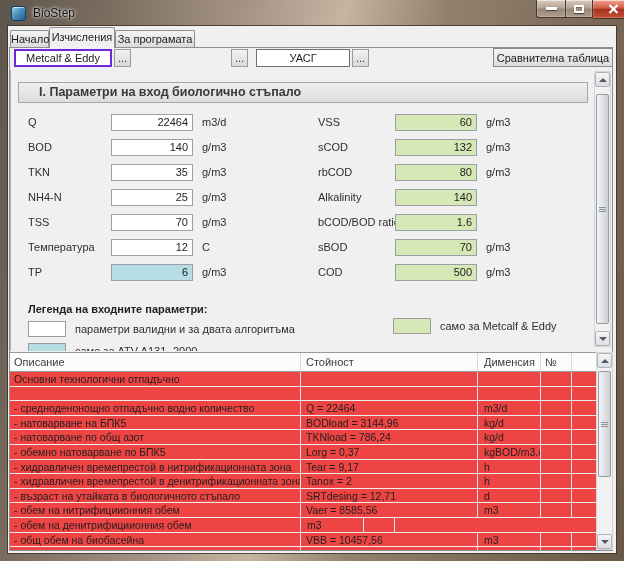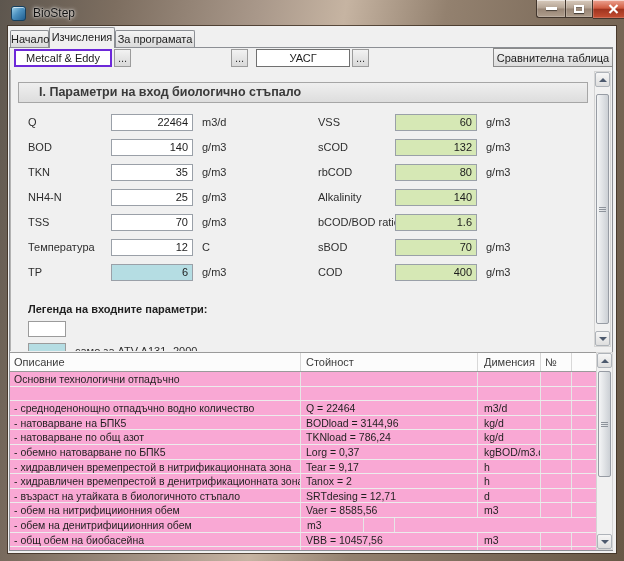--- a/index.html
+++ b/index.html
@@ -132,21 +132,21 @@
   .arr-down { width:0; height:0; border-left:4px solid transparent; border-right:4px solid transparent; border-top:4px solid #4d5a6e; }
   .sb-thumb {
     position:absolute; left:1px; width:13px;
     background:linear-gradient(90deg,#f4f5f6,#ccd0d5); border:1px solid #979ca4; border-radius:2px;
     display:flex; align-items:center; justify-content:center;
   }
   .sb-grip { width:7px; height:5px;
     background:repeating-linear-gradient(#8d939b 0 1px, transparent 1px 2px); }
 
   
-  .rtable { position:absolute; left:0; top:304px; width:586px; height:198px; background:#f9a8d4; border-top:1px solid #9a9a9a; overflow:hidden; }
+  .rtable { position:absolute; left:0; top:304px; width:586px; height:198px; background:#ef4444; border-top:1px solid #9a9a9a; overflow:hidden; }
   .thead { position:absolute; left:0; top:0; width:586px; height:19px; background:#fcfcfc; border-bottom:1px solid #9a9a9a; display:flex; }
   .th { font-size:11px; color:#3c3c3c; line-height:18px; border-right:1px solid #d8d8d8; white-space:nowrap; overflow:hidden; }
   .tbody { position:absolute; left:0; top:19px; width:586px; height:179px; overflow:hidden; }
   .trow { display:flex; height:14.6px; border-bottom:1px solid #ececec; }
   .tc { font-size:10.5px; color:#1f1f1f; line-height:14px; border-right:1px solid #e6e6e6; white-space:nowrap; overflow:hidden; }
   .c-desc  { width:291px; padding-left:4px; }
   .c-val   { width:177px; padding-left:5px; }
   .c-dim   { width:63px;  padding-left:6px; }
   .c-num   { width:31px;  padding-left:4px; }
   .c-extra { width:24px;  border-right:none; }
@@ -272,32 +272,37 @@
             </div>
 
             <div class="frow">
               <span class="flabel">sBOD</span>
               <span class="finput green">70</span>
               <span class="funit">g/m3</span>
             </div>
 
             <div class="frow">
               <span class="flabel">COD</span>
-              <span class="finput green">400</span>
+              <span class="finput green">500</span>
               <span class="funit">g/m3</span>
             </div>
           </div>
 
         <div class="legend-title">Легенда на входните параметри:</div>
         <div class="legend-item li-both">
           <span class="swatch white"></span>
+          <span class="legend-label">параметри валидни и за двата алгоритъма</span>
         </div>
         <div class="legend-item li-atv">
           <span class="swatch blue"></span>
           <span class="legend-label">само за ATV A131- 2000</span>
+        </div>
+        <div class="legend-item li-me">
+          <span class="swatch green"></span>
+          <span class="legend-label">само за Metcalf &amp; Eddy</span>
         </div>
       </div>
 
       <div class="vscroll sb-panel">
         <div class="sb-btn up">
             <div class="arr-up"></div>
           </div>
         <div class="sb-thumb" style="top:22px; height:230px;">
             <div class="sb-grip"></div>
           </div>

